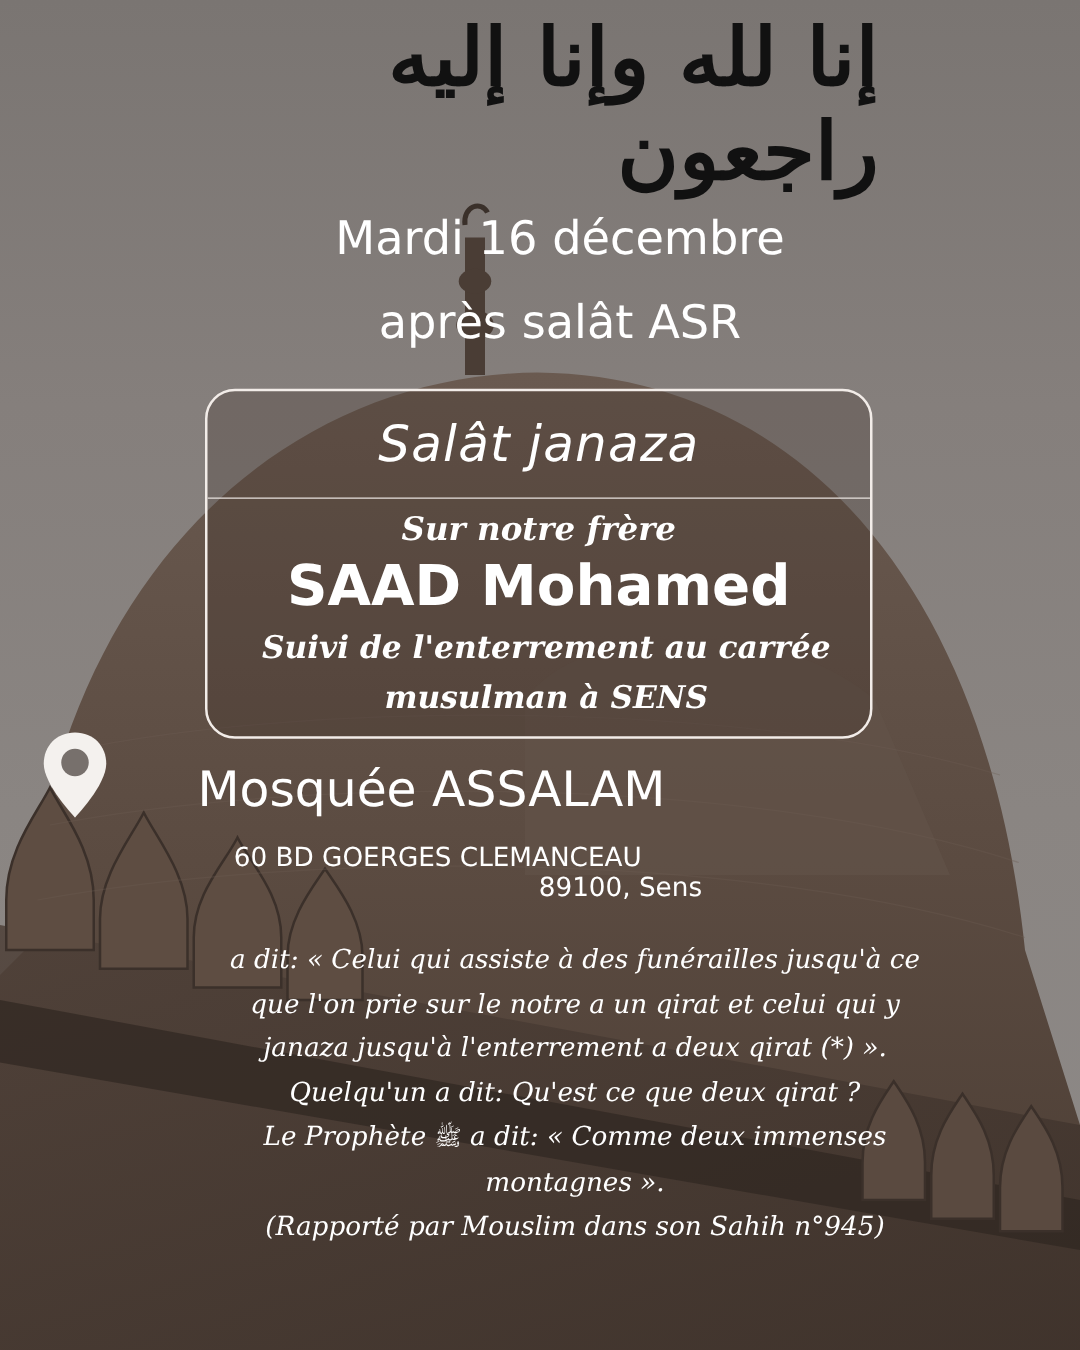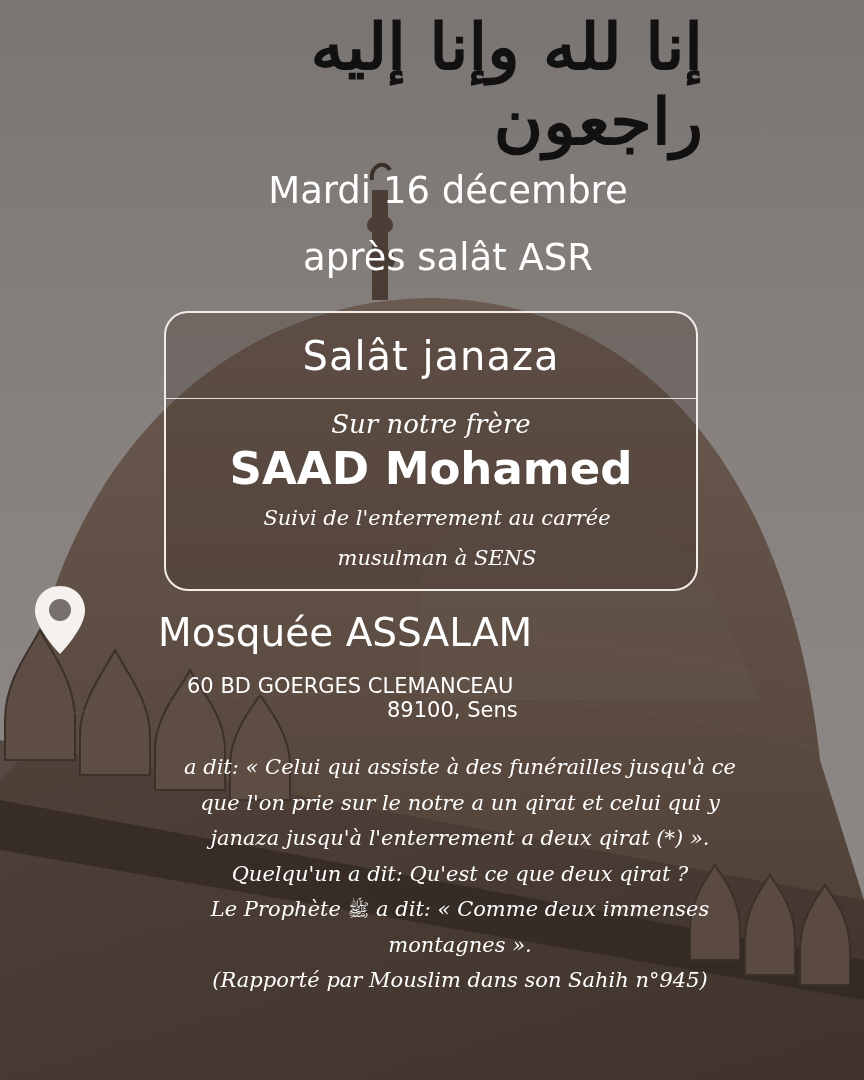--- a/index.html
+++ b/index.html
@@ -13,33 +13,33 @@
     color: #111; direction: rtl; letter-spacing: 2px; transform: scaleX(1.05); }
   .date { position: absolute; left: 16px; width: 864px; text-align: center; color: #fff;
     font-family: "DejaVu Sans", sans-serif; font-weight: normal; font-size: 37px; line-height: 56px; }
   .date.l1 { top: 163px; }
   .date.l2 { top: 230px; }
   .card { position: absolute; left: 164px; top: 311px; width: 534px; height: 280px;
     border: 2px solid #f2ece8; border-radius: 24px; box-sizing: border-box; overflow: hidden;
     background: rgba(60,45,38,0.28); }
   .card .head { height: 85px; border-bottom: 1.5px solid #e8e2de; display: flex;
     align-items: center; justify-content: center; }
-  .card .head span { font-family: "DejaVu Sans", sans-serif; color: #fff;
+  .card .head span { font-family: "DejaVu Sans", sans-serif; font-style: italic; color: #fff;
     font-size: 40px; font-weight: normal; letter-spacing: 1px; }
   .card .line { text-align: center; color: #fff; }
-  .serif-it { font-family: "DejaVu Serif", serif; font-style: italic; }
+  .serif-it { font-family: "DejaVu Serif", serif; font-style: italic; font-weight: bold; }
   .card .sub { font-size: 26px; margin-top: 8px; line-height: 34px; }
   .card .name { font-family: "DejaVu Sans", sans-serif; font-weight: bold; font-size: 45px; line-height: 56px; }
-  .card .follow { font-size: 21px; line-height: 38px; margin-top: 2px; margin-left: 12px; }
+  .card .follow { font-size: 25px; line-height: 38px; margin-top: 2px; margin-left: 12px; }
   .pin { position: absolute; left: 33px; top: 584px; width: 54px; height: 72px; }
   .mosque { position: absolute; left: 118px; top: 607px; color: #fff;
     font-family: "DejaVu Sans", sans-serif; font-size: 39px; line-height: 52px; margin-left: 40px; }
   .addr1 { position: absolute; left: 187px; top: 672px; color: #fff;
     font-family: "DejaVu Sans", sans-serif; font-size: 21px; line-height: 28px; }
-  .addr2 { position: absolute; left: 387px; top: 696px; color: #fff;
+  .addr2 { position: absolute; left: 431px; top: 696px; color: #fff;
     font-family: "DejaVu Sans", sans-serif; font-size: 21px; line-height: 28px; }
   .hadith { position: absolute; left: 100px; top: 750px; width: 720px; color: #fff;
     font-family: "DejaVu Serif", serif; font-style: italic; font-size: 21px; line-height: 35.5px;
     text-align: center; }
   .hadith div { white-space: nowrap; }
   .saw { font-style: normal; font-size: 18px; }
 </style>
 </head>
 <body>
 

